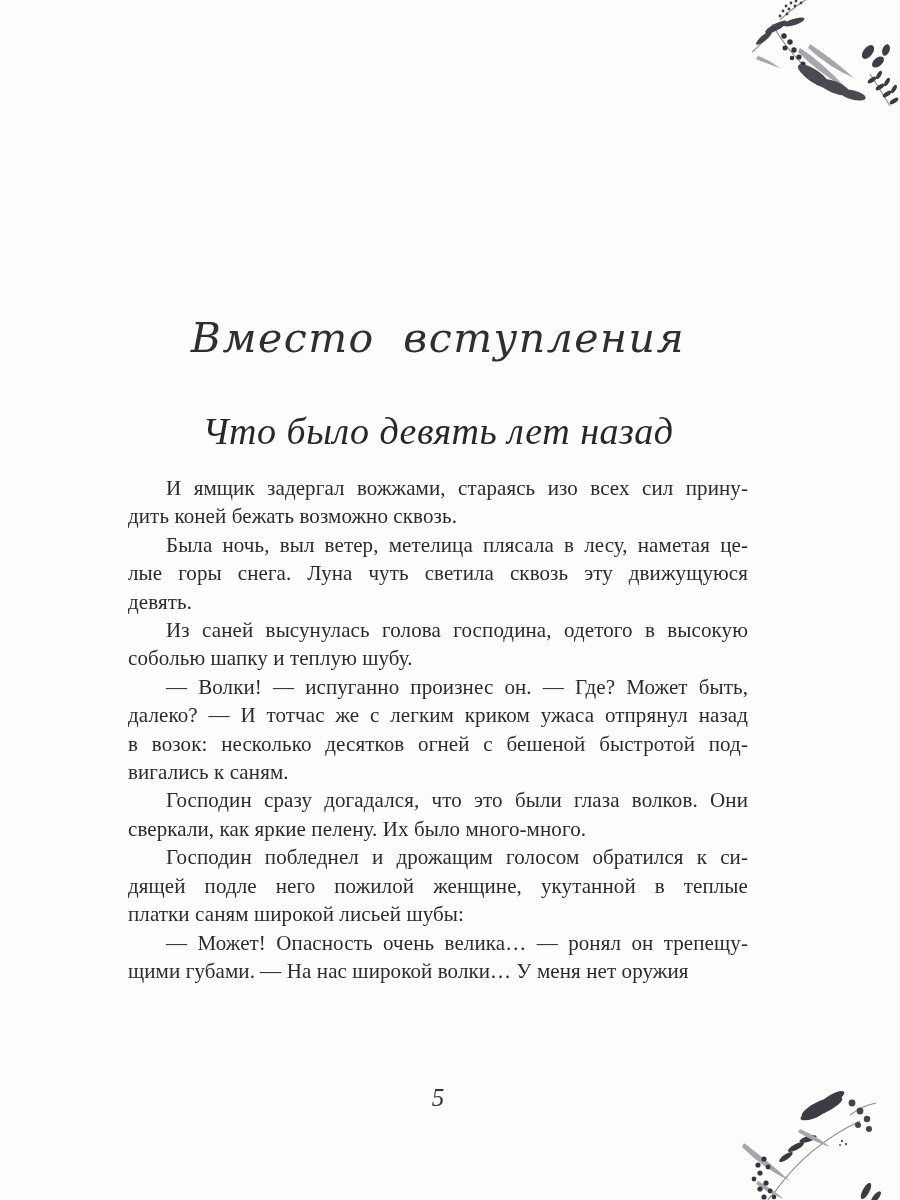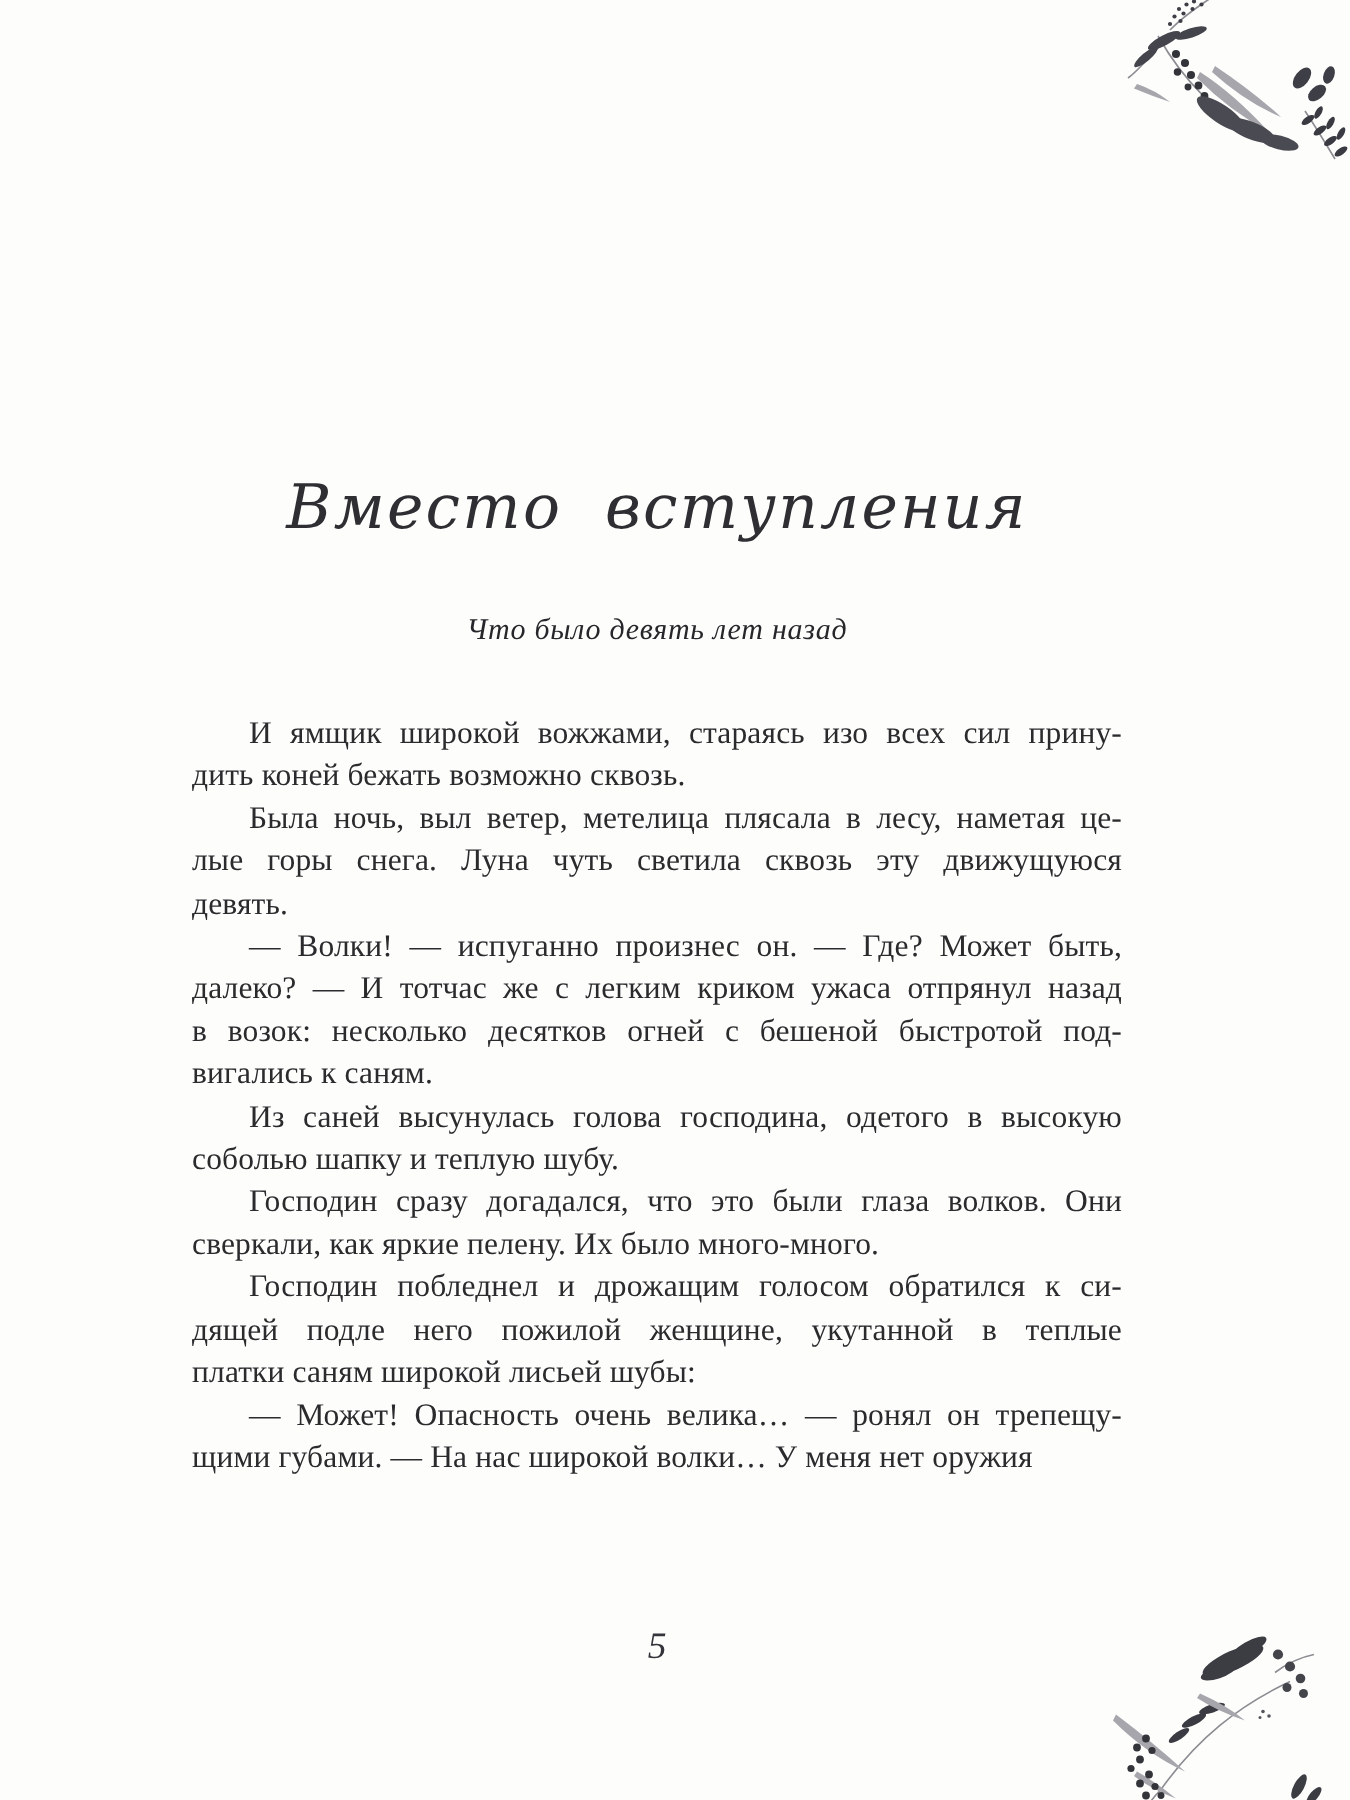--- a/index.html
+++ b/index.html
@@ -24,21 +24,21 @@
     font-size: 41px;
     letter-spacing: 1.5px;
     word-spacing: 14px;
     color: #2e2e33;
   }
   .chapter-subtitle {
     position: absolute;
     left: 128px; top: 409px; width: 620px;
     text-align: center;
     font-style: italic;
-    font-size: 20px;
+    font-size: 38px;
     letter-spacing: 0.5px;
     color: #27272b;
   }
   .body-text {
     position: absolute;
     left: 128px; top: 474px; width: 620px;
     color: #2b2b2e;
   }
   .line {
     font-size: 21px;
@@ -132,37 +132,37 @@
       <ellipse cx="144" cy="89" rx="4.6" ry="2" transform="rotate(-60 144 89)"></ellipse>
     </g>
   </svg>
 
   <div class="chapter-title">Вместо вступления</div>
 
   <div class="chapter-subtitle">Что было девять лет назад</div>
 
   <div class="body-text">
       <div>
-        <div class="line first">И ямщик широкой вожжами, стараясь изо всех сил прину-</div>
+        <div class="line first">И ямщик задергал вожжами, стараясь изо всех сил прину-</div>
         <div class="line last">дить коней бежать возможно сквозь.</div>
       </div>
       <div>
         <div class="line first">Была ночь, выл ветер, метелица плясала в лесу, наметая це-</div>
         <div class="line">лые горы снега. Луна чуть светила сквозь эту движущуюся</div>
         <div class="line last">девять.</div>
+      </div>
+      <div>
+        <div class="line first">Из саней высунулась голова господина, одетого в высокую</div>
+        <div class="line last">соболью шапку и теплую шубу.</div>
       </div>
       <div>
         <div class="line first">— Волки! — испуганно произнес он. — Где? Может быть,</div>
         <div class="line">далеко? — И тотчас же с легким криком ужаса отпрянул назад</div>
         <div class="line">в возок: несколько десятков огней с бешеной быстротой под-</div>
         <div class="line last">вигались к саням.</div>
-      </div>
-      <div>
-        <div class="line first">Из саней высунулась голова господина, одетого в высокую</div>
-        <div class="line last">соболью шапку и теплую шубу.</div>
       </div>
       <div>
         <div class="line first">Господин сразу догадался, что это были глаза волков. Они</div>
         <div class="line last">сверкали, как яркие пелену. Их было много-много.</div>
       </div>
       <div>
         <div class="line first">Господин побледнел и дрожащим голосом обратился к си-</div>
         <div class="line">дящей подле него пожилой женщине, укутанной в теплые</div>
         <div class="line last">платки саням широкой лисьей шубы:</div>
       </div>

